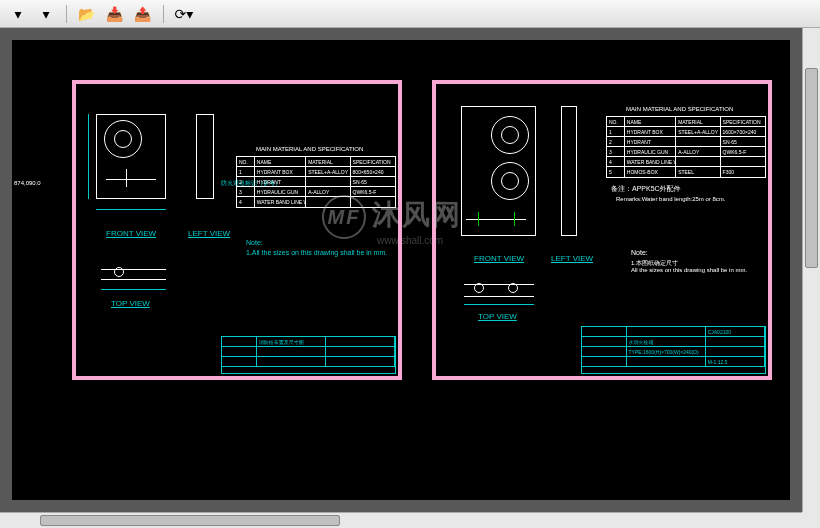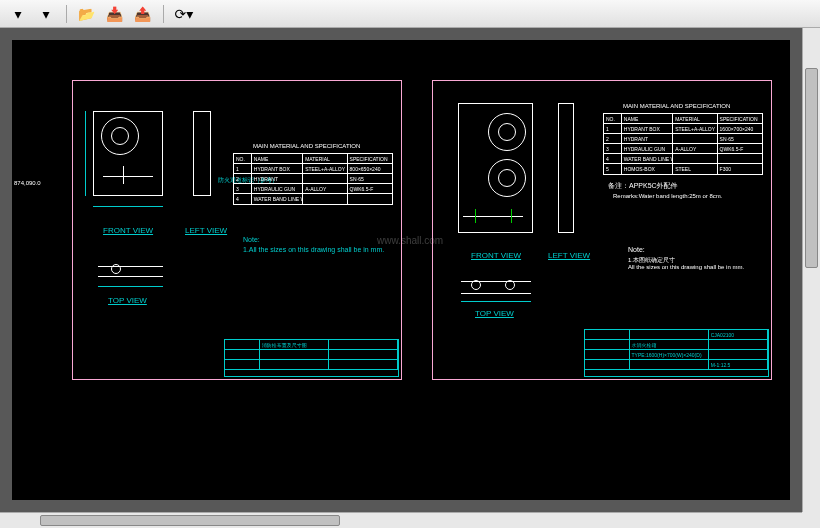--- a/index.html
+++ b/index.html
@@ -2,21 +2,21 @@
 <html><head>
 <meta charset="utf-8">
 <style>
 *{margin:0;padding:0;box-sizing:border-box}
 body{width:820px;height:528px;background:#f0f0f0;font-family:Arial,sans-serif;overflow:hidden;position:relative}
 .toolbar{height:28px;background:linear-gradient(#f8f8f8,#e0e0e0);border-bottom:1px solid #aaa;display:flex;align-items:center;padding:0 8px;gap:8px}
 .tool-icon{width:20px;height:20px;display:flex;align-items:center;justify-content:center;cursor:pointer;font-size:14px}
 .tool-sep{width:1px;height:18px;background:#aaa;margin:0 2px}
 .canvas-wrap{position:absolute;top:28px;left:0;right:18px;bottom:16px;background:#585858;padding:12px}
 .canvas{width:100%;height:100%;background:#000;position:relative;overflow:hidden}
-.sheet{position:absolute;border:1px solid #f9a8d4}
+.sheet{position:absolute;border:4px solid #f9a8d4}
 .sheet1{left:60px;top:40px;width:330px;height:300px}
 .sheet2{left:420px;top:40px;width:340px;height:300px}
 .view-label{position:absolute;color:#0cc;font-size:8px;text-decoration:underline;white-space:nowrap}
 .note-text{position:absolute;color:#0cc;font-size:7px;white-space:nowrap}
 .wline{position:absolute;background:#fff}
 .cline{position:absolute;background:#0cc}
 .reel{position:absolute;border:1px solid #fff;border-radius:50%}
 .box-outline{position:absolute;border:1px solid #fff}
 .table{position:absolute;border:1px solid #fff;font-size:5px;color:#fff}
 .table-row{display:flex;border-bottom:1px solid #fff;height:10px}
@@ -219,20 +219,23 @@
             <div class="tb-cell" style="width:60px"></div>
           </div>
         <div class="tb-row">
             <div class="tb-cell" style="width:45px"></div>
             <div class="tb-cell" style="width:80px"></div>
             <div class="tb-cell" style="width:60px">M-1:12.5</div>
           </div>
       </div>
     </div>
 
+    <div class="watermark" style="left:310px;top:155px">
+      <span style="display:inline-flex;align-items:center;justify-content:center;width:44px;height:44px;border:2px solid rgba(200,200,200,0.4);border-radius:50%;font-size:20px;font-style:italic;margin-right:6px">MF</span><span>沐风网</span>
+    </div>
     <div class="watermark-sub" style="left:365px;top:195px">www.shall.com</div>
 
   </div>
 </div>
 
 <div class="vscroll">
   <div class="vscroll-thumb"></div>
 </div>
 <div class="hscroll">
   <div class="hscroll-thumb"></div>

